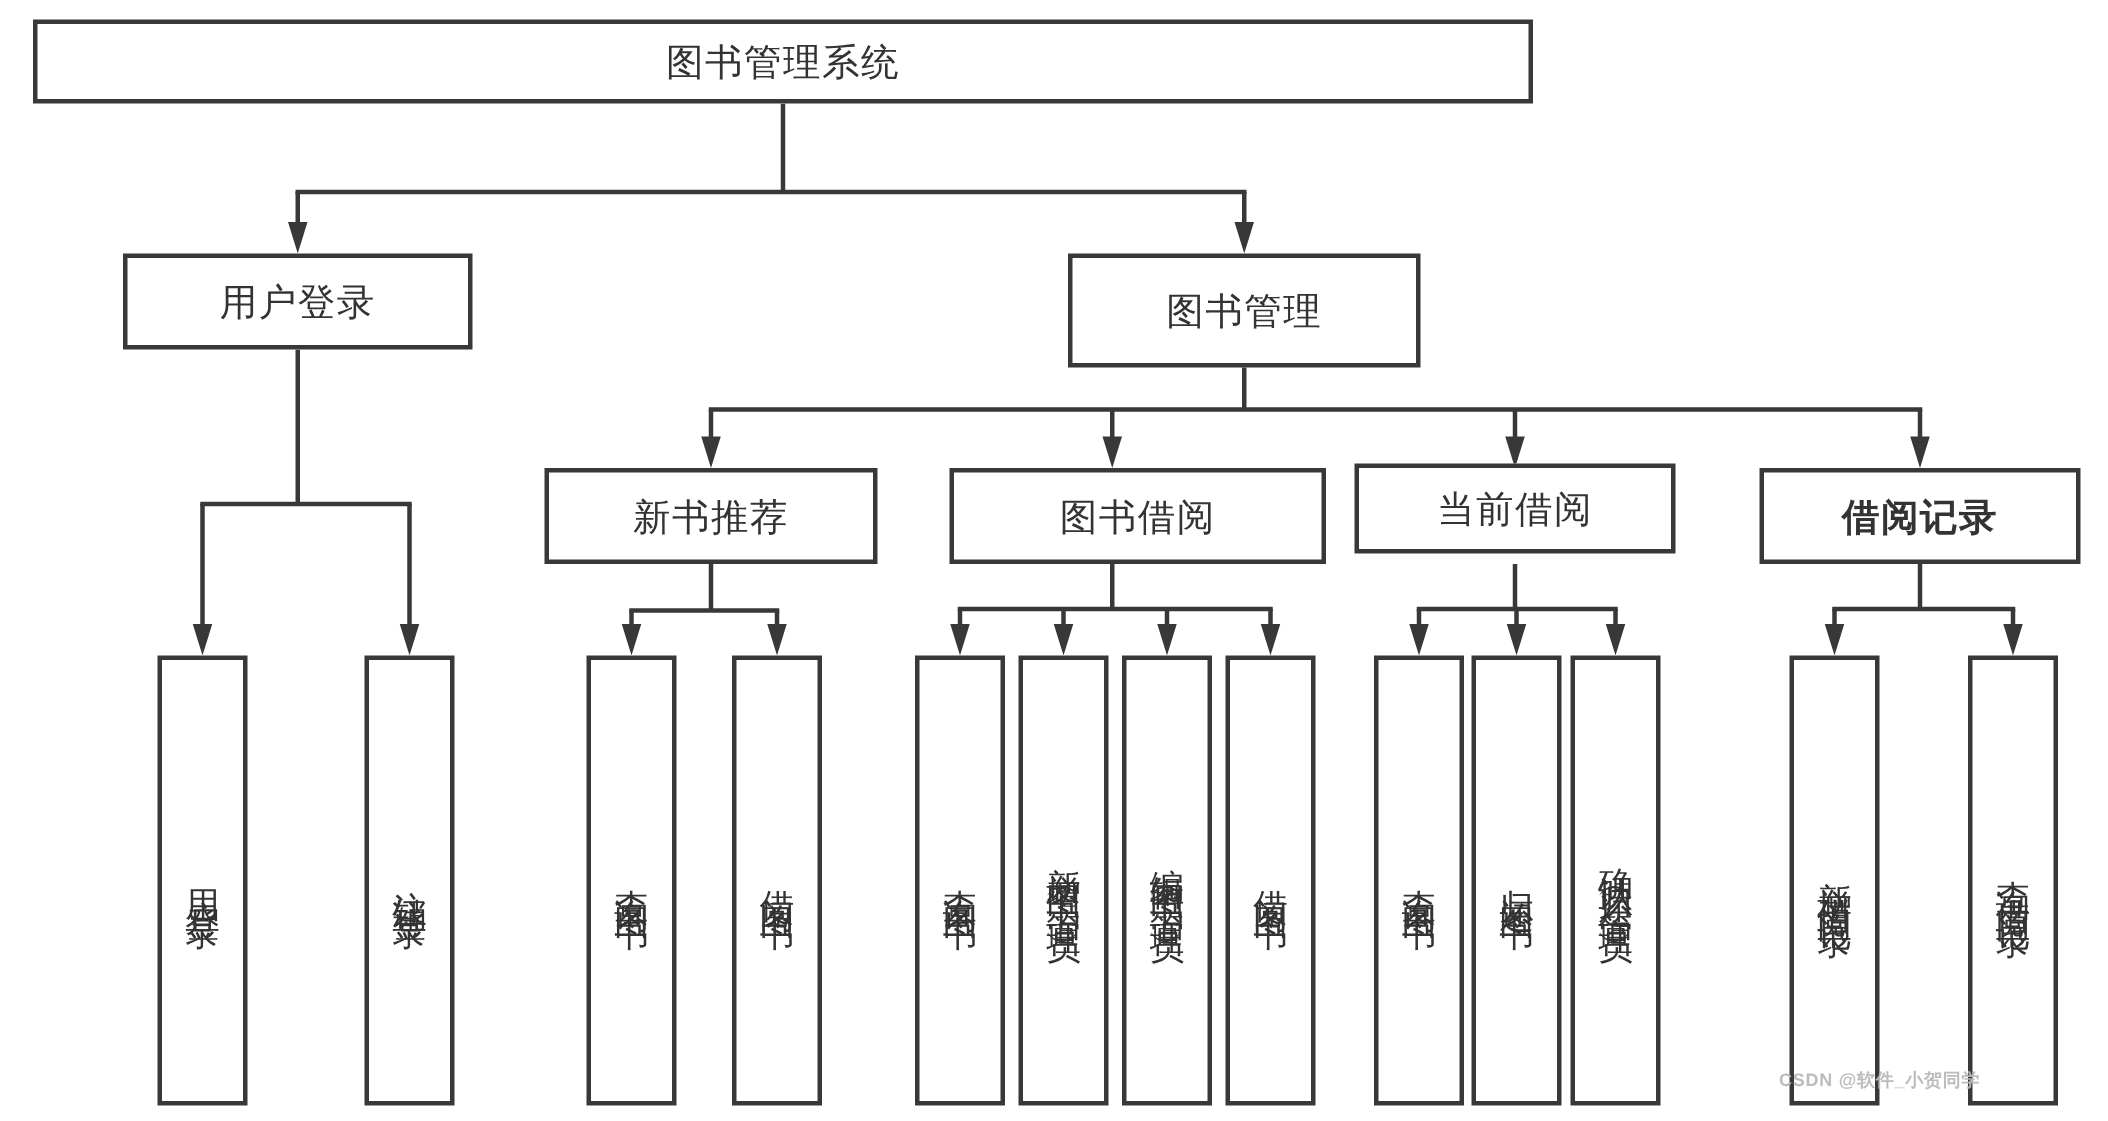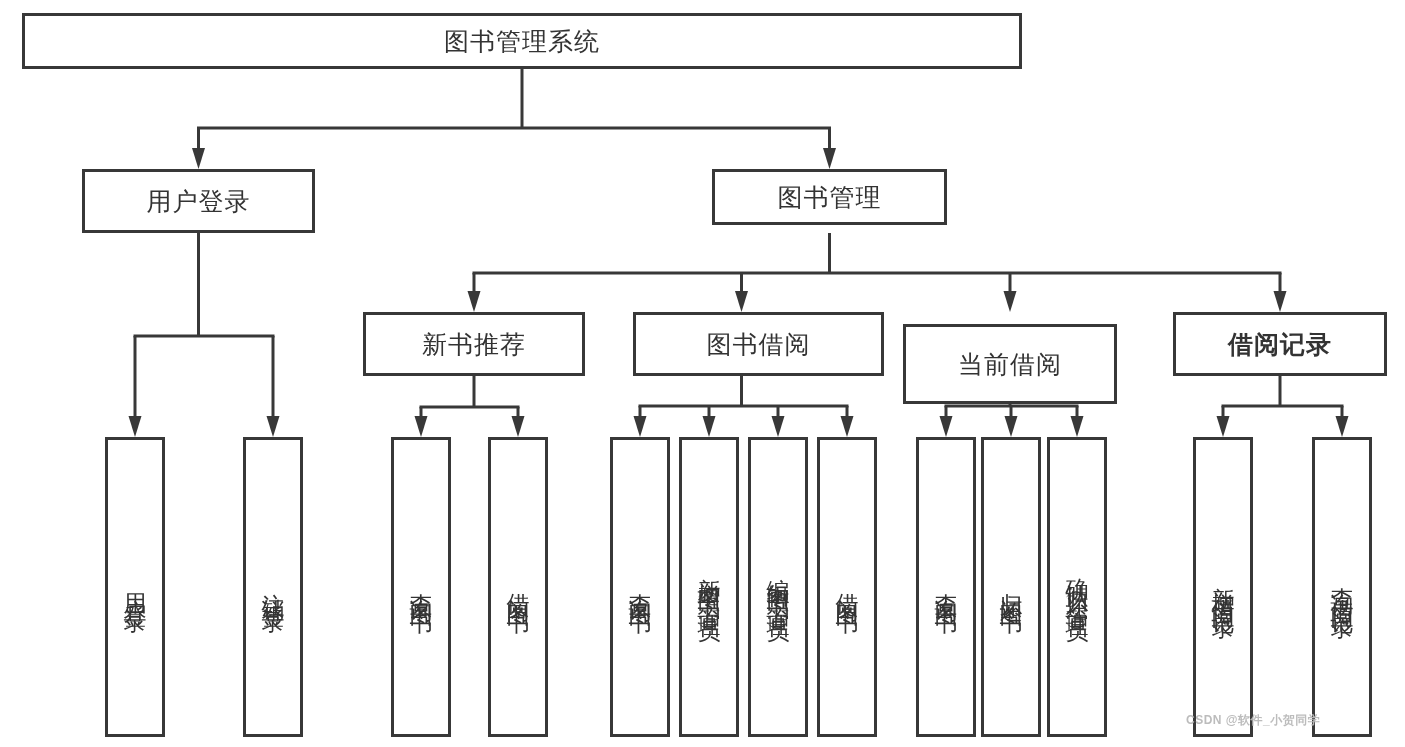--- a/index.html
+++ b/index.html
@@ -129,25 +129,25 @@
       <polygon points="1070.5,416 1083.5,416 1077,437" fill="#383838"></polygon>
       <line x1="1223" y1="406" x2="1223" y2="422" stroke="#383838" stroke-width="3"></line>
       <polygon points="1216.5,416 1229.5,416 1223,437" fill="#383838"></polygon>
       <line x1="1342" y1="406" x2="1342" y2="422" stroke="#383838" stroke-width="3"></line>
       <polygon points="1335.5,416 1348.5,416 1342,437" fill="#383838"></polygon>
     </svg>
 
   <div class="box" style="left:22px; top:13px; width:1000px; height:56px;">图书管理系统</div>
 
   <div class="box" style="left:82px; top:169px; width:233px; height:64px;">用户登录</div>
-  <div class="box" style="left:712px; top:169px; width:235px; height:56px;">图书管理</div>
+  <div class="box" style="left:712px; top:169px; width:235px; height:76px;">图书管理</div>
 
   <div class="box" style="left:363px; top:312px; width:222px; height:64px;">新书推荐</div>
   <div class="box" style="left:633px; top:312px; width:251px; height:64px;">图书借阅</div>
-  <div class="box" style="left:903px; top:324px; width:214px; height:80px;">当前借阅</div>
+  <div class="box" style="left:903px; top:309px; width:214px; height:60px;">当前借阅</div>
   <div class="box" style="left:1173px; top:312px; width:214px; height:64px;font-weight:bold;">借阅记录</div>
 
   <div class="leaf" style="left:105px;">
     <span class="vtext">用户登录</span>
   </div>
   <div class="leaf" style="left:243px;">
     <span class="vtext">注销登录</span>
   </div>
 
   <div class="leaf" style="left:391px;">

